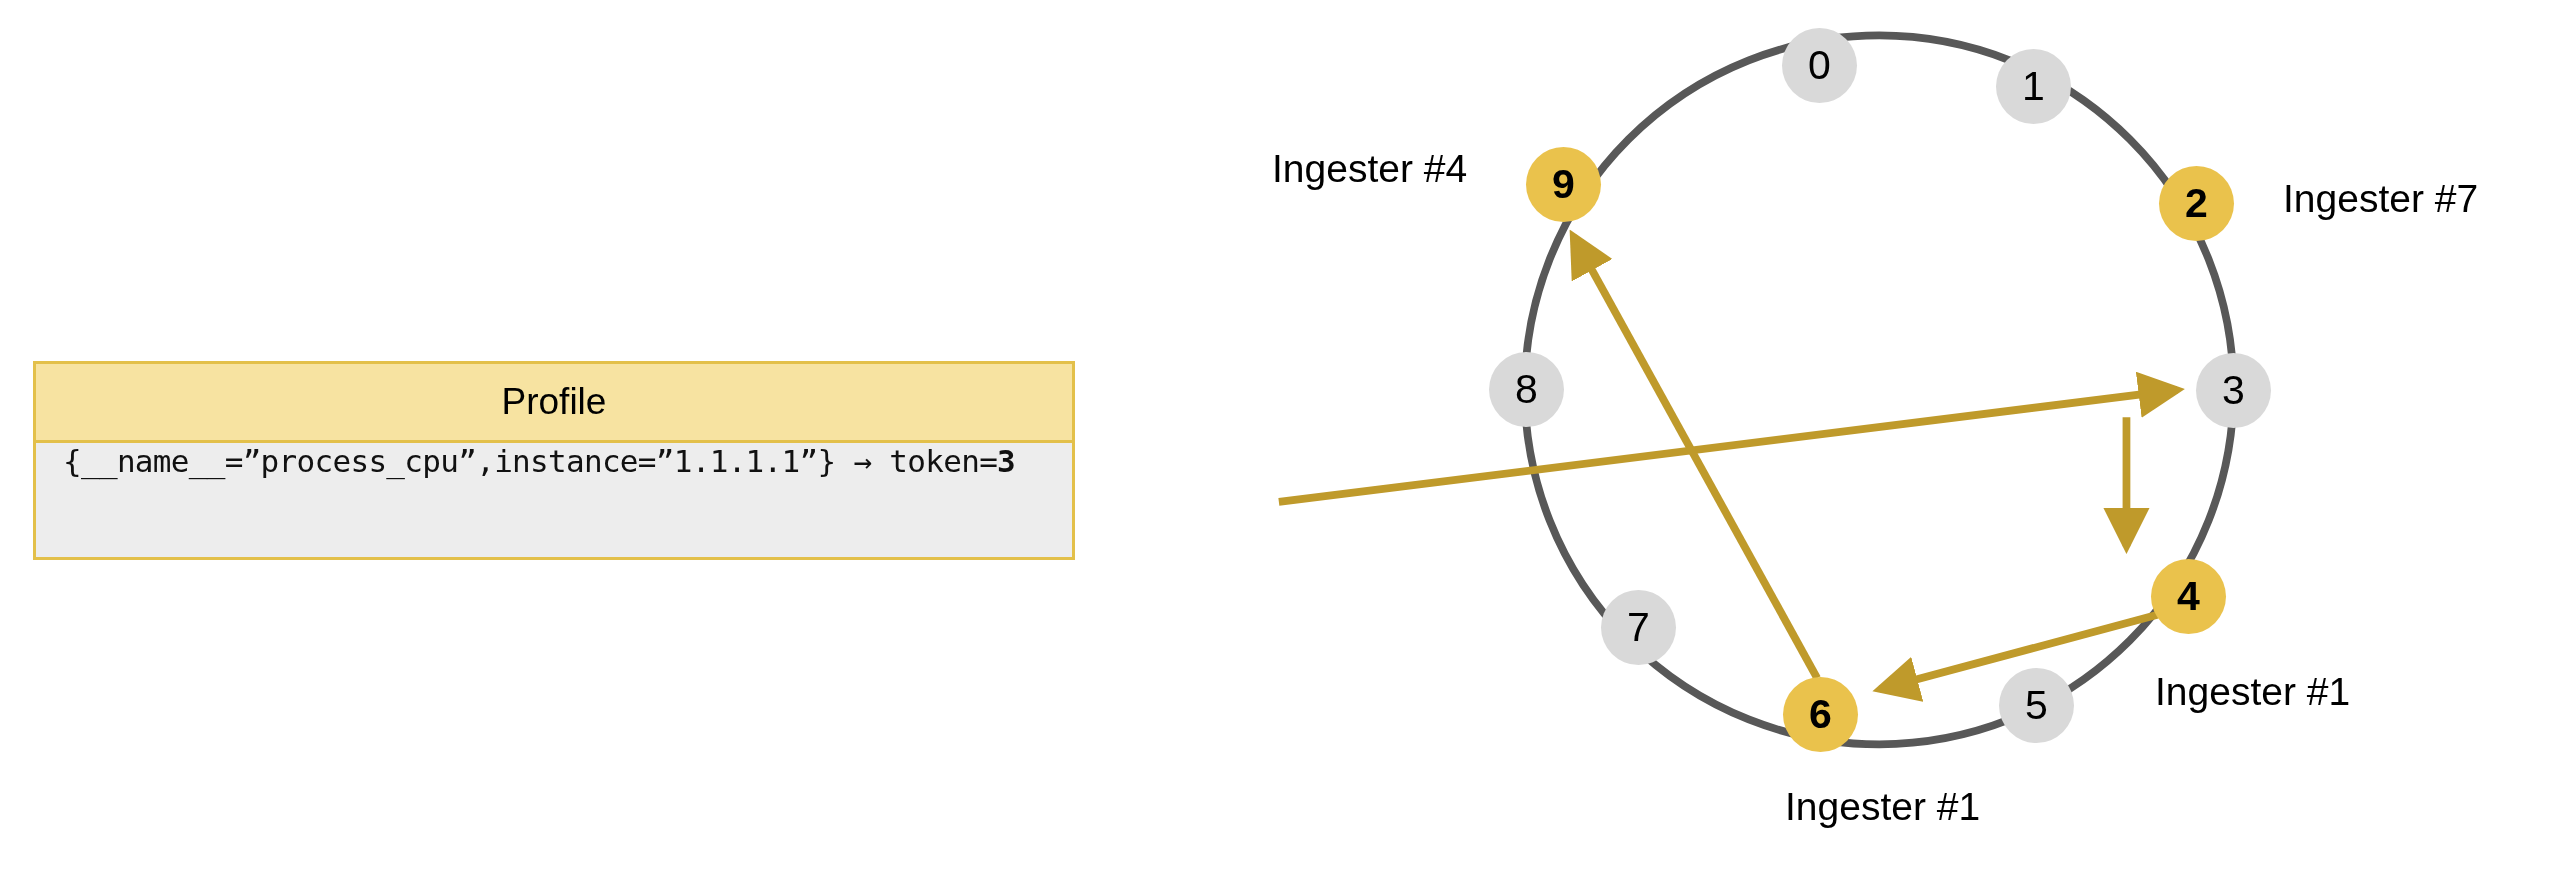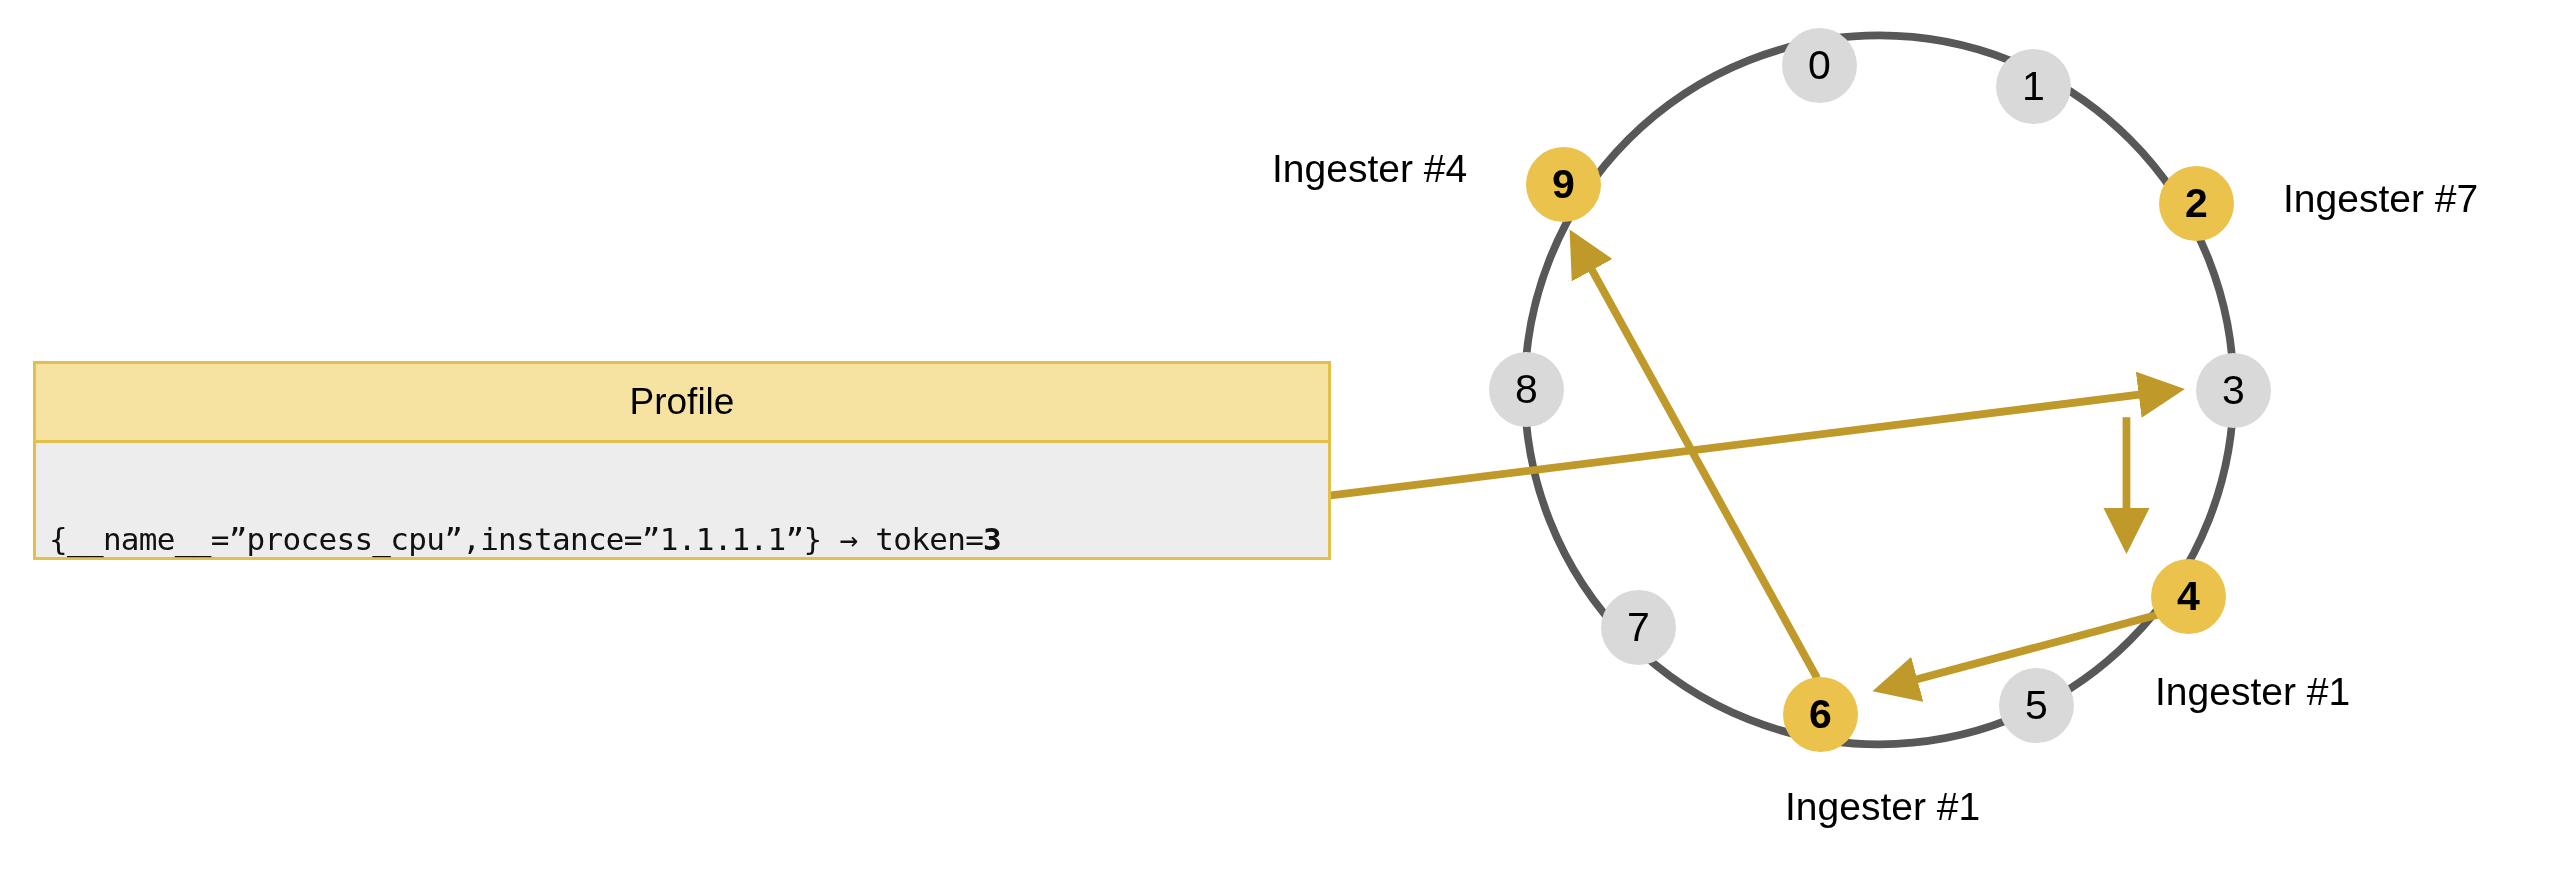--- a/index.html
+++ b/index.html
@@ -20,21 +20,21 @@
     left: 0; top: 0;
     width: 2576px;
     height: 877px;
   }
 
   
   .profile-card {
     position: absolute;
     left: 33px;
     top: 361px;
-    width: 1298px;
+    width: 1042px;
     height: 199px;
     box-sizing: border-box;
     border: 3.5px solid #E3C04A;
     background: #bef264;
     display: flex;
     flex-direction: column;
   }
   .profile-header {
     height: 76px;
     flex: 0 0 76px;
@@ -46,22 +46,22 @@
   }
   .profile-title {
     font-family: "Liberation Sans", sans-serif;
     font-size: 37px;
     color: #000000;
     letter-spacing: 0px;
   }
   .profile-body {
     flex: 1 1 auto;
     display: flex;
-    align-items: flex-end;
-    padding-left: 13px;
+    align-items: flex-start;
+    padding-left: 27px;
     background: #EDEDED;
   }
   .profile-expr {
     font-family: "DejaVu Sans Mono", monospace;
     font-size: 31px;
     color: #111111;
     white-space: pre;
     letter-spacing: -0.7px;
   }
   .profile-expr .tok-bold { font-weight: bold; }

